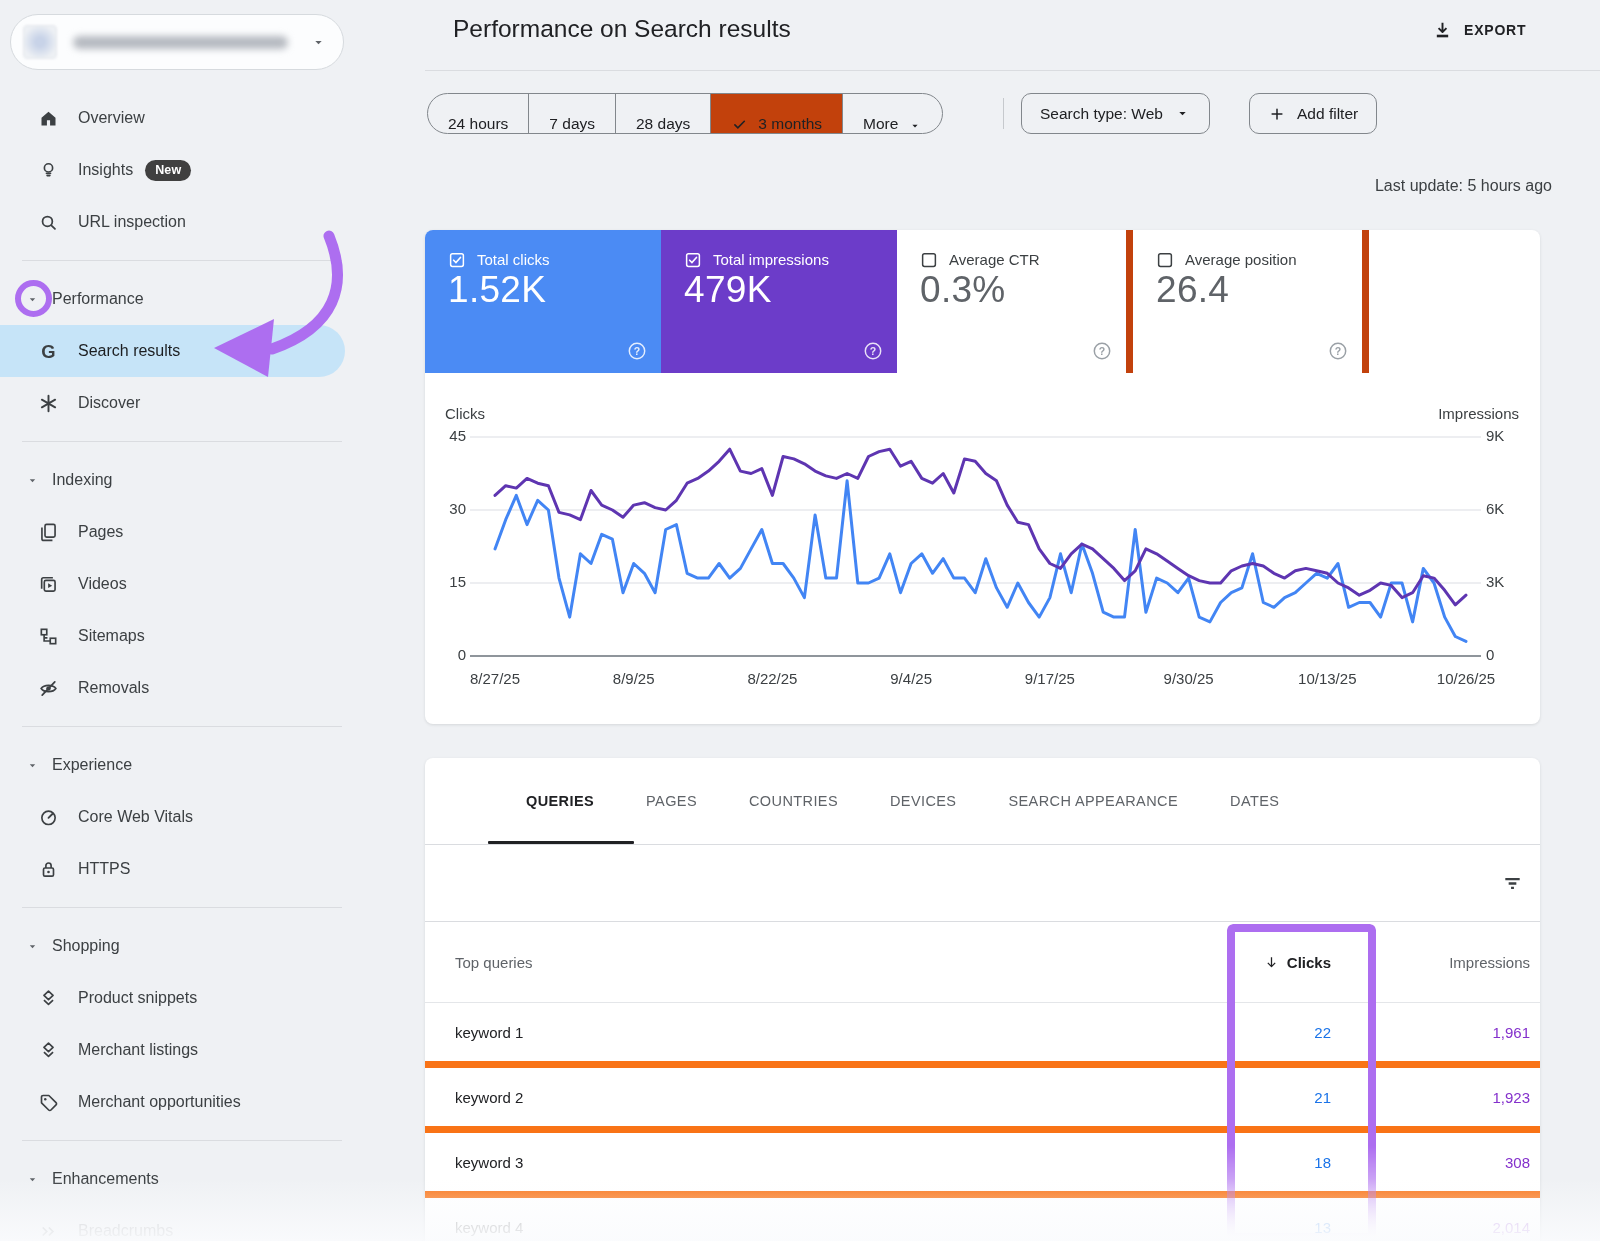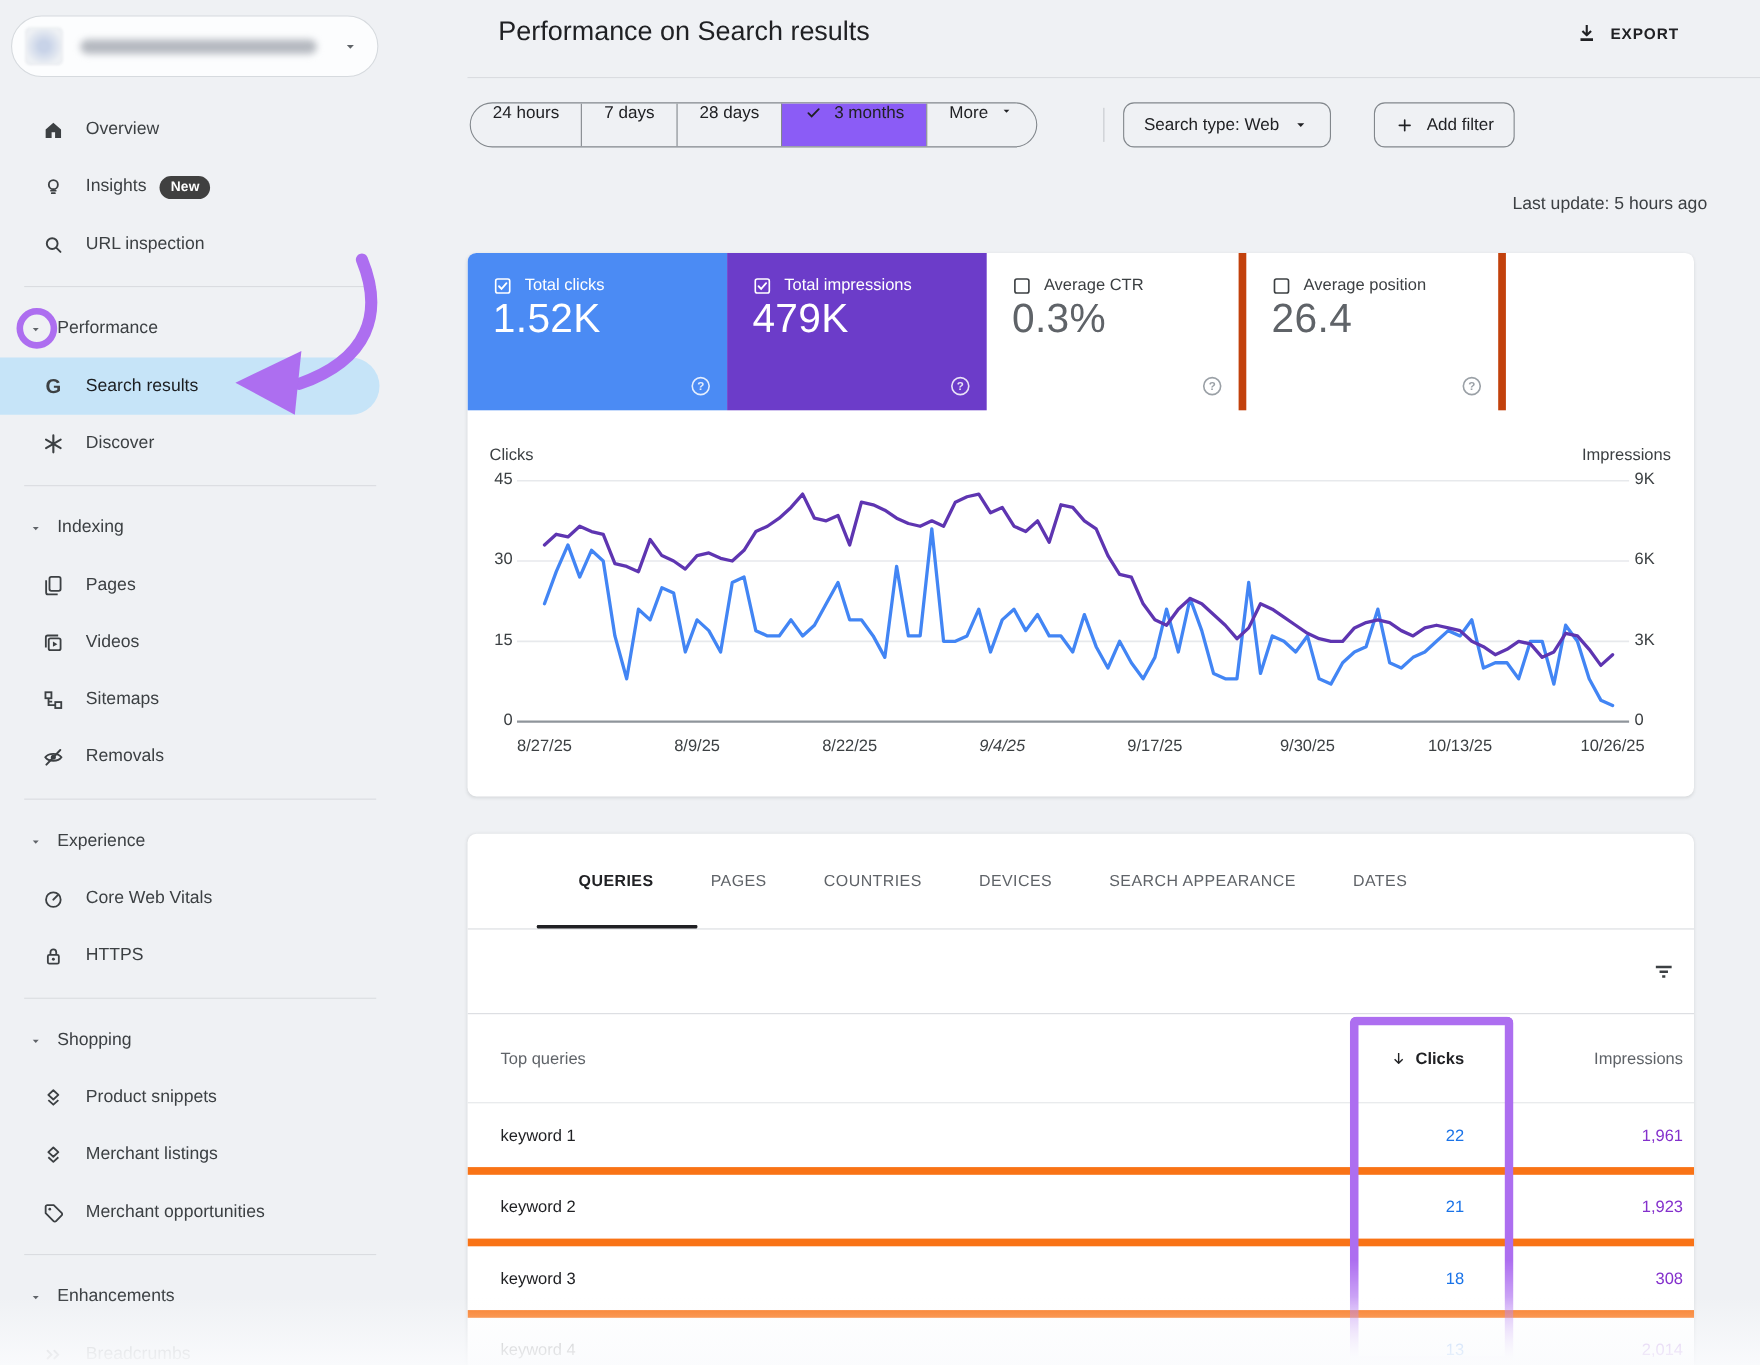--- a/index.html
+++ b/index.html
@@ -42,24 +42,24 @@
   
   #page-title { position:absolute; left:453px; top:15px; font-size:24.5px; font-weight:400; color:#202124; }
   #export-btn { position:absolute; left:1432px; top:15px; height:30px; display:flex; align-items:center;
     gap:11px; font-size:14px; font-weight:700; letter-spacing:.8px; color:#202124; cursor:pointer; }
   #export-btn .ico { width:21px; height:21px; }
   #header-divider { position:absolute; left:425px; top:70px; width:1175px; height:1px; background:#dadce0; }
 
   
   #range-group { position:absolute; left:427px; top:93px; height:41px; display:flex; align-items:stretch;
     border:1px solid #82878c; border-radius:21px; overflow:hidden; }
-  .range-seg { display:flex; align-items:flex-start; gap:10px; padding:0 20px;
+  .range-seg { display:flex; align-items:flex-end; gap:10px; padding:0 20px;
     font-size:15.5px; color:#202124; border-left:1px solid #82878c; cursor:pointer; }
   .range-seg:first-child { border-left:none; }
-  .range-seg.selected { background:#8b5cf6; }
+  .range-seg.selected { background:#c2410c; }
   .range-seg .ico { color:#202124; }
   #filters-vsep { position:absolute; left:1003px; top:98px; width:1px; height:31px; background:#c6c9cd; }
   .chip { position:absolute; top:93px; height:41px; border:1px solid #82878c; border-radius:10px;
     display:flex; align-items:center; gap:11px; padding:0 18px; font-size:15.5px; color:#202124; cursor:pointer; }
   #chip-searchtype { left:1021px; }
   #chip-addfilter { left:1249px; }
   .chip .ico { color:#202124; }
   #last-update { position:absolute; top:177px; right:48px; font-size:16px; color:#3c4043; }
 
   
@@ -474,21 +474,21 @@
       <line x1="-25" y1="85" x2="986" y2="85" stroke="#e7e9ec" stroke-width="1.5"></line>
       <line x1="-25" y1="158" x2="986" y2="158" stroke="#e7e9ec" stroke-width="1.5"></line>
       <line x1="-25" y1="231" x2="986" y2="231" stroke="#8f959b" stroke-width="2"></line>
       <polyline points="0.0,123.9 10.7,94.7 21.3,70.4 32.0,99.6 42.7,75.3 53.4,85.0 64.0,153.1 74.7,192.1 85.4,128.8 96.0,138.5 106.7,109.3 117.4,114.2 128.0,167.7 138.7,138.5 149.4,148.3 160.1,167.7 170.7,104.5 181.4,99.6 192.1,148.3 202.7,153.1 213.4,153.1 224.1,138.5 234.7,153.1 245.4,143.4 256.1,123.9 266.8,104.5 277.4,138.5 288.1,138.5 298.8,153.1 309.4,172.6 320.1,89.9 330.8,153.1 341.5,153.1 352.1,55.8 362.8,158.0 373.5,158.0 384.1,153.1 394.8,128.8 405.5,167.7 416.1,138.5 426.8,128.8 437.5,148.3 448.2,133.7 458.8,153.1 469.5,153.1 480.2,167.7 490.8,133.7 501.5,162.9 512.2,182.3 522.8,158.0 533.5,177.5 544.2,192.1 554.9,172.6 565.5,128.8 576.2,167.7 586.9,119.1 597.5,148.3 608.2,187.2 618.9,192.1 629.5,192.1 640.2,104.5 650.9,187.2 661.6,153.1 672.2,158.0 682.9,167.7 693.6,153.1 704.2,192.1 714.9,196.9 725.6,177.5 736.3,167.7 746.9,162.9 757.6,128.8 768.3,177.5 778.9,182.3 789.6,172.6 800.3,167.7 810.9,158.0 821.6,148.3 832.3,153.1 843.0,138.5 853.6,182.3 864.3,177.5 875.0,177.5 885.6,192.1 896.3,158.0 907.0,158.0 917.6,196.9 928.3,143.4 939.0,158.0 949.7,192.1 960.3,211.5 971.0,216.4" fill="none" stroke="#4285f4" stroke-width="3" stroke-linejoin="round" stroke-linecap="round"></polyline>
       <polyline points="0.0,70.4 10.7,60.7 21.3,63.1 32.0,53.4 42.7,58.2 53.4,60.7 64.0,87.4 74.7,89.9 85.4,94.7 96.0,65.5 106.7,80.1 117.4,85.0 128.0,92.3 138.7,80.1 149.4,77.7 160.1,82.6 170.7,85.0 181.4,75.3 192.1,58.2 202.7,53.4 213.4,46.1 224.1,36.3 234.7,24.2 245.4,46.1 256.1,48.5 266.8,43.6 277.4,70.4 288.1,31.5 298.8,33.9 309.4,38.8 320.1,46.1 330.8,50.9 341.5,53.4 352.1,48.5 362.8,53.4 373.5,31.5 384.1,26.6 394.8,24.2 405.5,41.2 416.1,36.3 426.8,53.4 437.5,58.2 448.2,48.5 458.8,68.0 469.5,33.9 480.2,36.3 490.8,48.5 501.5,55.8 512.2,80.1 522.8,97.2 533.5,99.6 544.2,123.9 554.9,138.5 565.5,143.4 576.2,128.8 586.9,119.1 597.5,123.9 608.2,133.7 618.9,143.4 629.5,155.6 640.2,145.8 650.9,123.9 661.6,128.8 672.2,136.1 682.9,143.4 693.6,150.7 704.2,155.6 714.9,158.0 725.6,158.0 736.3,145.8 746.9,141.0 757.6,138.5 768.3,141.0 778.9,148.3 789.6,153.1 800.3,145.8 810.9,143.4 821.6,145.8 832.3,148.3 843.0,158.0 853.6,162.9 864.3,170.2 875.0,165.3 885.6,158.0 896.3,160.4 907.0,172.6 917.6,167.7 928.3,150.7 939.0,153.1 949.7,165.3 960.3,179.9 971.0,170.2" fill="none" stroke="#5e35b1" stroke-width="3" stroke-linejoin="round" stroke-linecap="round"></polyline>
     </svg>
   <div id="x-labels">
       <span style="left: 0%;">8/27/25</span>
       <span style="left: 14.2857%;">8/9/25</span>
       <span style="left: 28.5714%;">8/22/25</span>
-      <span style="left: 42.8571%; font-style: italic;">9/4/25</span>
+      <span style="left: 42.8571%;">9/4/25</span>
       <span style="left: 57.1429%;">9/17/25</span>
       <span style="left: 71.4286%;">9/30/25</span>
       <span style="left: 85.7143%;">10/13/25</span>
       <span style="left: 100%;">10/26/25</span>
     </div>
 </div>
 
 <div id="table-card">
   <div id="tabs">
       <div class="tab active">QUERIES</div>

